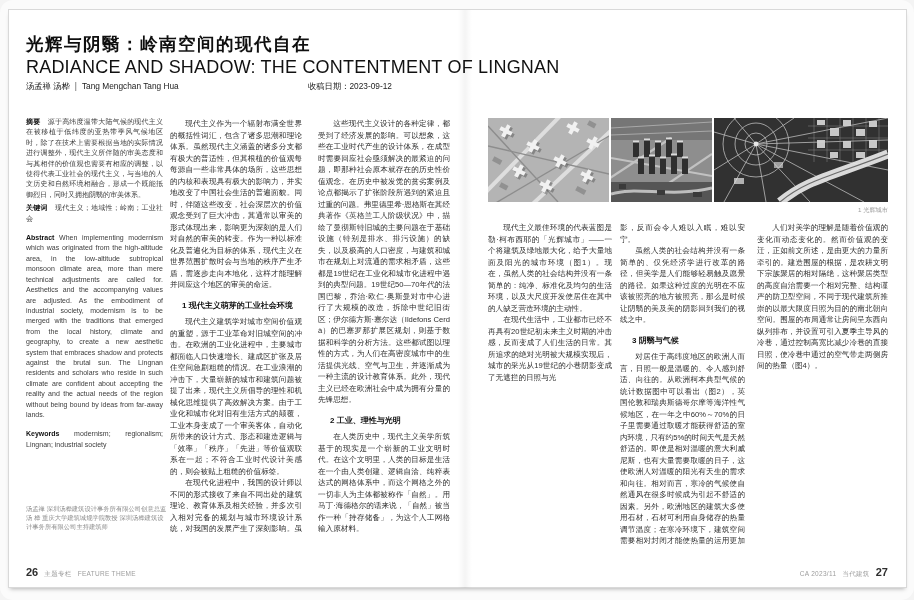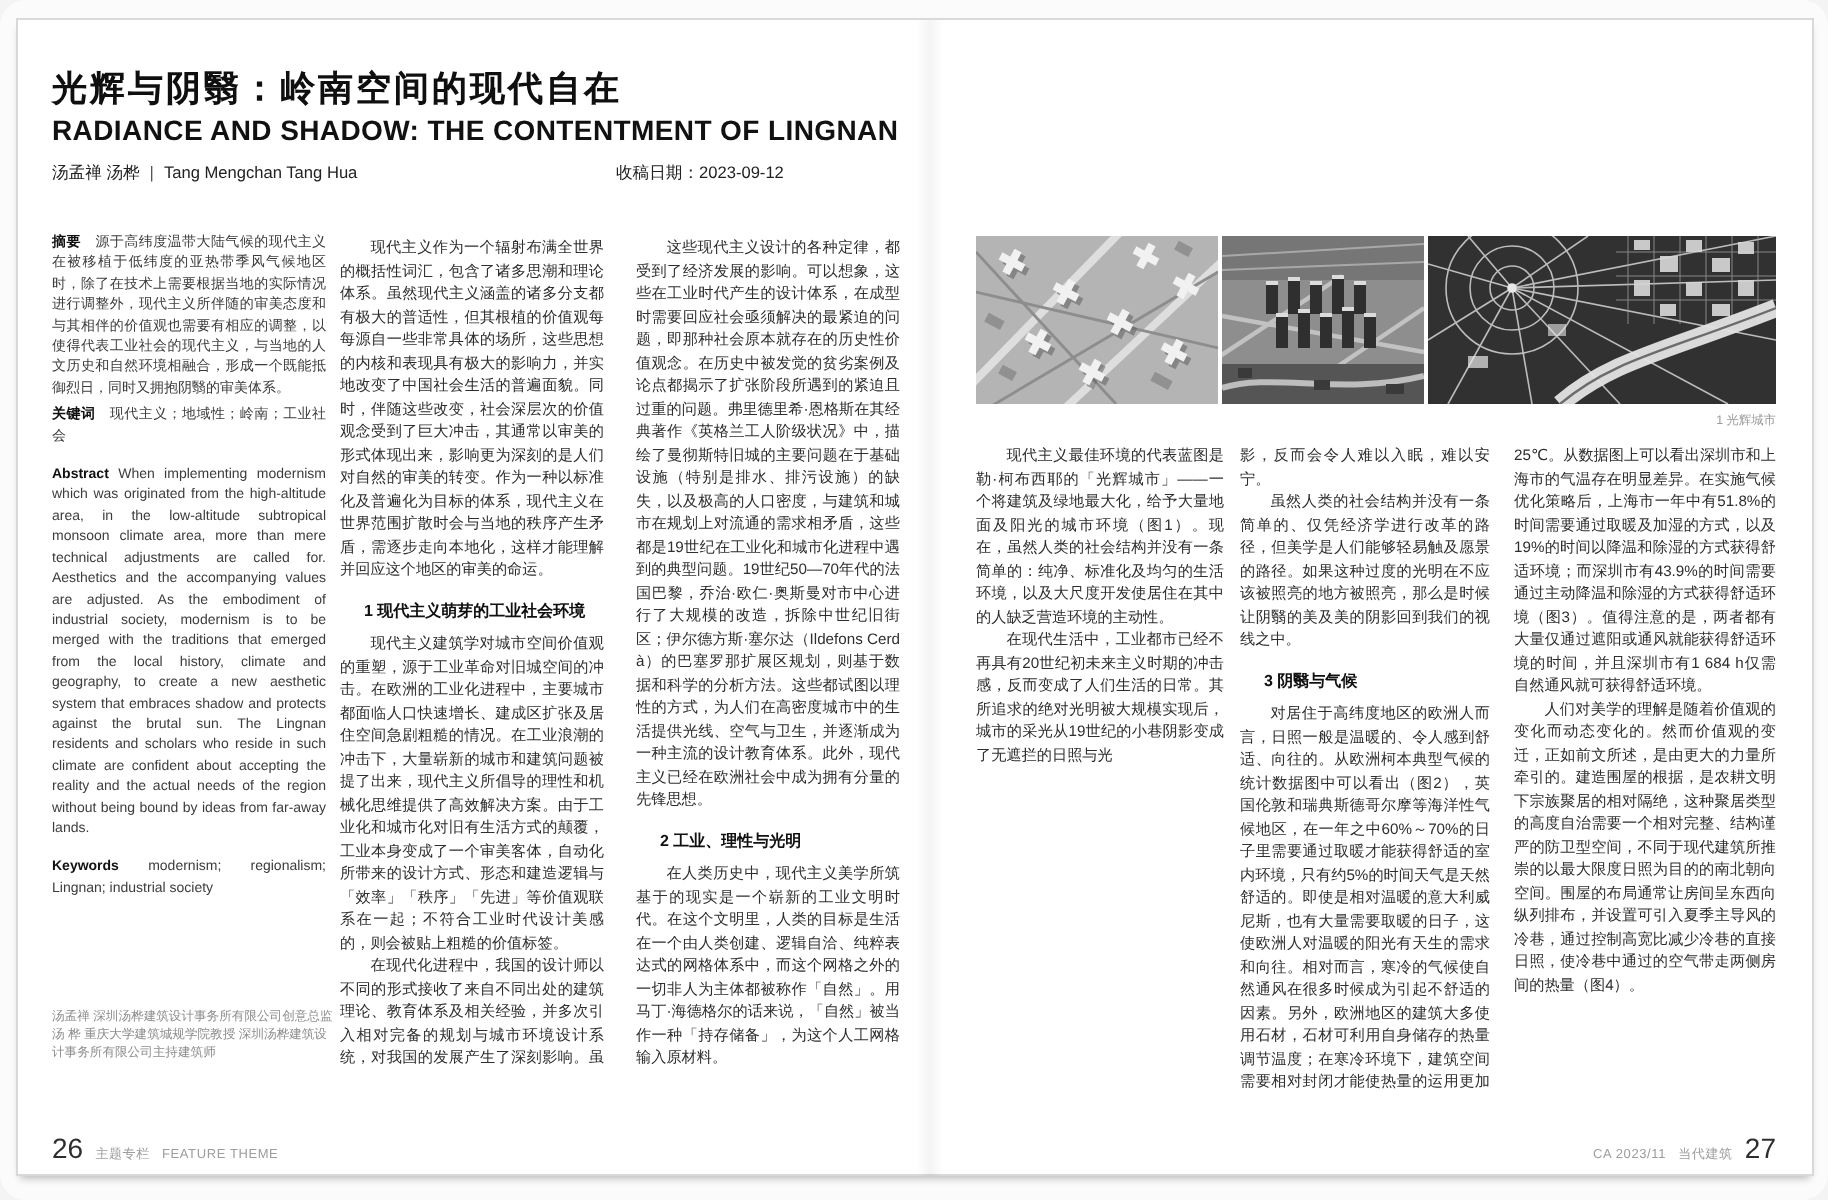--- a/index.html
+++ b/index.html
@@ -6,21 +6,21 @@
   .canvas{position:relative;width:914px;height:600px;background:#fbfbfb;overflow:hidden;
           font-family:"Liberation Sans","DejaVu Sans",sans-serif;color:#222;border-radius:13px;}
   .sheet{position:absolute;left:8px;top:9px;width:897px;height:577px;background:#ffffff;
          border:1px solid #d9d9d9;box-shadow:0 3px 4px -2px rgba(0,0,0,.28);}
   .gutter{position:absolute;left:458px;top:10px;bottom:12px;width:14px;
           background:linear-gradient(90deg,rgba(0,0,0,0),rgba(0,0,0,.045),rgba(0,0,0,0));}
 
   
   .title-cn{position:absolute;left:26px;top:32px;margin:0;font-size:17.5px;font-weight:bold;
             letter-spacing:1.5px;color:#0f0f0f;}
-  .title-en{position:absolute;left:26px;top:57px;margin:0;font-size:14px;font-weight:bold;
+  .title-en{position:absolute;left:26px;top:57px;margin:0;font-size:18px;font-weight:normal;
             letter-spacing:.2px;color:#111;}
   .byline{position:absolute;left:26px;top:81px;font-size:8.3px;color:#222;}
   .byline .sep{margin:0 5px;color:#555;}
   .byline-date{position:absolute;left:308px;top:81px;font-size:8.3px;color:#222;}
 
   
   .abs-col{position:absolute;left:26px;top:117px;width:137px;height:425px;
            font-size:7px;line-height:10.4px;color:#3c3c3c;text-align:justify;}
   .abs-col p{margin:0 0 3px 0;}
   .abs-zh{word-break:break-all;}
@@ -46,21 +46,21 @@
   .fig{position:absolute;top:118px;height:84px;overflow:hidden;background:#9a9a9a;}
   .fig svg{display:block;width:100%;height:100%;}
   .fig-1{left:488px;width:121px;}
   .fig-2{left:611px;width:101px;}
   .fig-3{left:714px;width:174px;}
   .fig-caption{position:absolute;left:714px;top:206px;width:174px;text-align:right;
                font-size:6.2px;color:#9b9b9b;}
 
   
   .footer{position:absolute;top:566px;font-size:6.5px;color:#9d9d9d;letter-spacing:.3px;}
-  .footer .pg{font-size:14px;font-weight:normal;color:#2e2e2e;letter-spacing:0;}
+  .footer .pg{font-size:11px;font-weight:bold;color:#2e2e2e;letter-spacing:0;}
   .footer-left{left:26px;}
   .footer-right{left:488px;width:400px;text-align:right;}
   .footer span{margin-right:4px;}
   .footer-right span{margin-right:0;margin-left:4px;}
 </style>
 </head>
 <body>
 
 <div class="canvas">
   <div class="sheet"></div>
@@ -245,21 +245,20 @@
       <p class="para">现代主义最佳环境的代表蓝图是勒·柯布西耶的「光辉城市」——一个将建筑及绿地最大化，给予大量地面及阳光的城市环境（图1）。现在，虽然人类的社会结构并没有一条简单的：纯净、标准化及均匀的生活环境，以及大尺度开发使居住在其中的人缺乏营造环境的主动性。</p>
       <p class="para">在现代生活中，工业都市已经不再具有20世纪初未来主义时期的冲击感，反而变成了人们生活的日常。其所追求的绝对光明被大规模实现后，城市的采光从19世纪的小巷阴影变成了无遮拦的日照与光</p>
     </div>
   <div class="body-col col-3">
       <p class="para cont">影，反而会令人难以入眠，难以安宁。</p>
       <p class="para">虽然人类的社会结构并没有一条简单的、仅凭经济学进行改革的路径，但美学是人们能够轻易触及愿景的路径。如果这种过度的光明在不应该被照亮的地方被照亮，那么是时候让阴翳的美及美的阴影回到我们的视线之中。</p>
       <h3 class="sec-h">3 阴翳与气候</h3>
       <p class="para">对居住于高纬度地区的欧洲人而言，日照一般是温暖的、令人感到舒适、向往的。从欧洲柯本典型气候的统计数据图中可以看出（图2），英国伦敦和瑞典斯德哥尔摩等海洋性气候地区，在一年之中60%～70%的日子里需要通过取暖才能获得舒适的室内环境，只有约5%的时间天气是天然舒适的。即使是相对温暖的意大利威尼斯，也有大量需要取暖的日子，这使欧洲人对温暖的阳光有天生的需求和向往。相对而言，寒冷的气候使自然通风在很多时候成为引起不舒适的因素。另外，欧洲地区的建筑大多使用石材，石材可利用自身储存的热量调节温度；在寒冷环境下，建筑空间需要相对封闭才能使热量的运用更加有效。在城市密度上，欧洲大量的城市中心建筑以肩靠山墙的联排形态存在，这进一步减小了体型系数。在这个框架下，恩格斯所描述的工人阶级居住环境中缺乏流通的空气，对于取暖而言是一个相对不太紧要的课题。</p>
     </div>
   <div class="body-col col-4">
-      <p class="para cont">25℃。从数据图上可以看出深圳市和上海市的气温存在明显差异。在实施气候优化策略后，上海市一年中有51.8%的时间需要通过取暖及加湿的方式，以及19%的时间以降温和除湿的方式获得舒适环境；而深圳市有43.9%的时间需要通过主动降温和除湿的方式获得舒适环境（图3）。值得注意的是，两者都有大量仅通过遮阳或通风就能获得舒适环境的时间，并且深圳市有1 684 h仅需自然通风就可获得舒适环境。</p>
       <p class="para">人们对美学的理解是随着价值观的变化而动态变化的。然而价值观的变迁，正如前文所述，是由更大的力量所牵引的。建造围屋的根据，是农耕文明下宗族聚居的相对隔绝，这种聚居类型的高度自治需要一个相对完整、结构谨严的防卫型空间，不同于现代建筑所推崇的以最大限度日照为目的的南北朝向空间。围屋的布局通常让房间呈东西向纵列排布，并设置可引入夏季主导风的冷巷，通过控制高宽比减少冷巷的直接日照，使冷巷中通过的空气带走两侧房间的热量（图4）。</p>
     </div>
 
   <div class="footer footer-left">
     <span class="pg">26</span>
     <span>主题专栏</span>
     <span>FEATURE THEME</span>
   </div>
   <div class="footer footer-right">
     <span>CA 2023/11</span>

